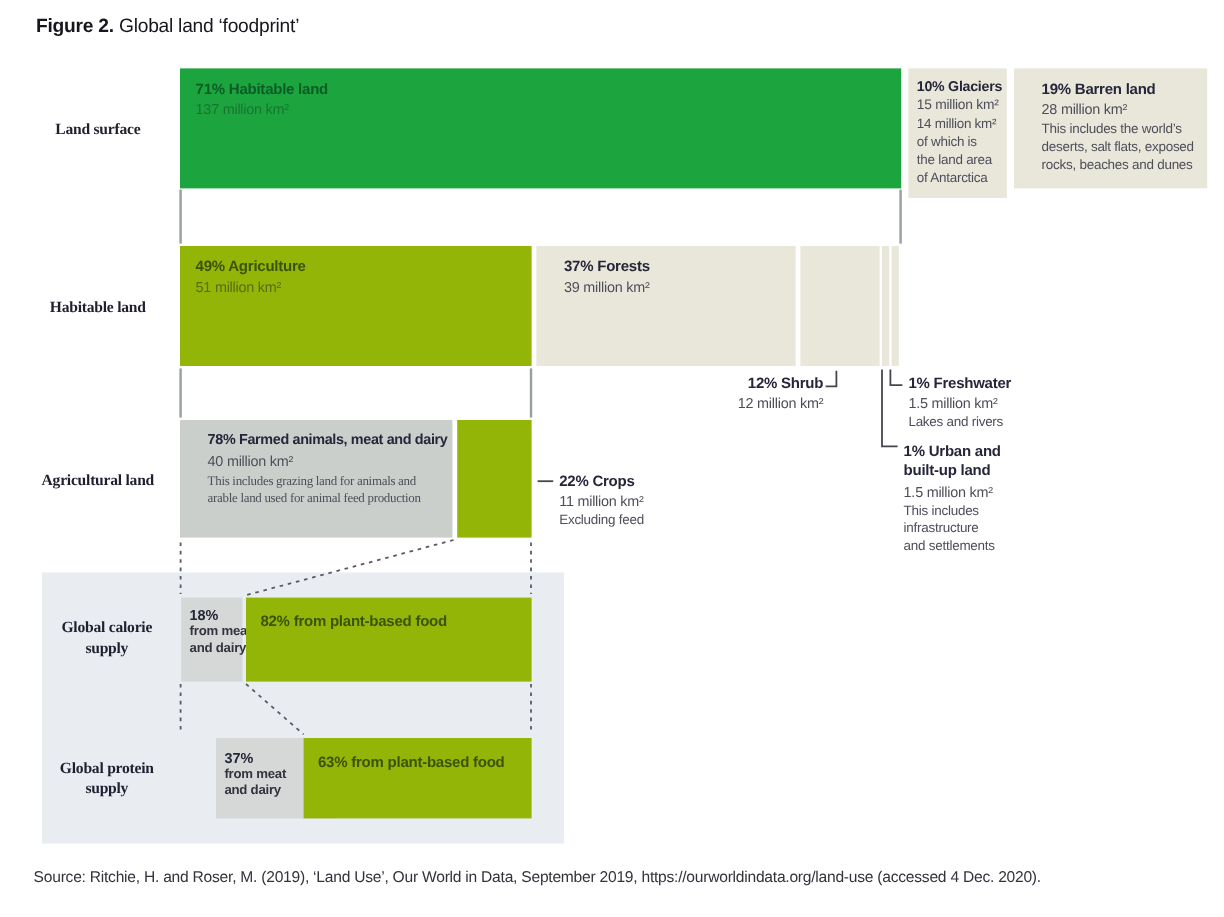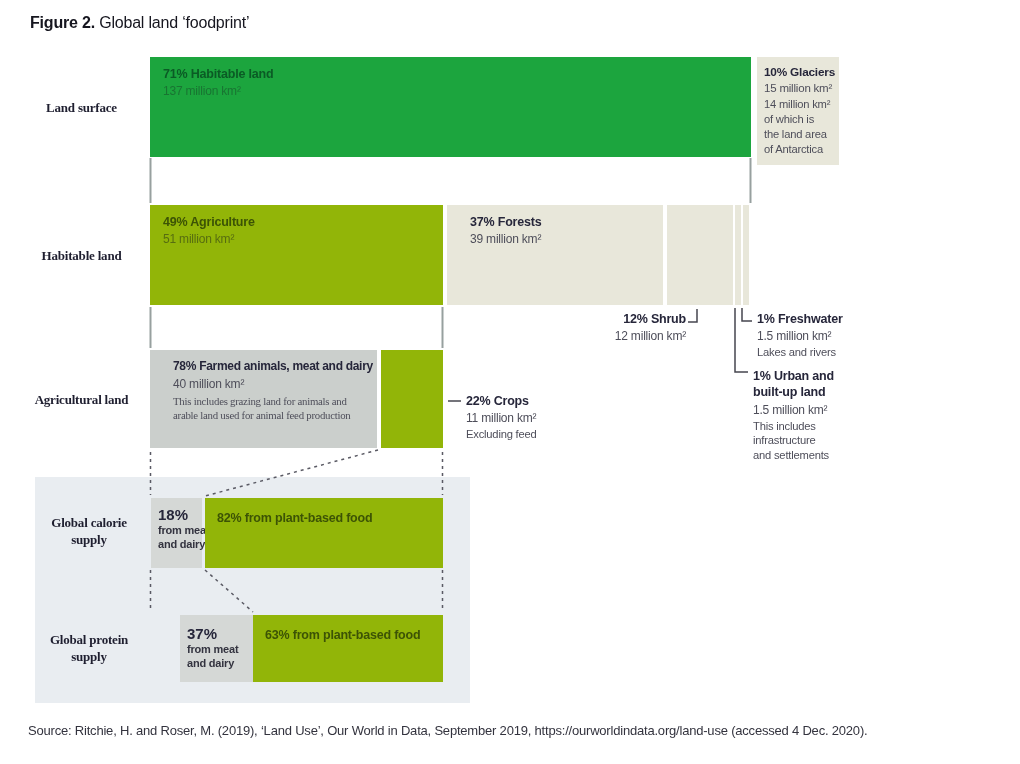--- a/index.html
+++ b/index.html
@@ -25,21 +25,21 @@
   .on-olive .bs{color:#576d10;}
   .tightpad{padding:8px 7px;}
   .rowlab{position:absolute;font-weight:bold;font-size:13px;text-align:center;
           color:#1f1f30;line-height:1.3;letter-spacing:-0.2px;font-family:Liberation Serif, serif;}
   .ann{position:absolute;letter-spacing:-0.2px;}
   .ann .t{font-weight:bold;font-size:12.5px;color:#26263a;line-height:1.3;white-space:nowrap;}
   .ann .s{font-size:12px;color:#4e4e5a;margin-top:2px;white-space:nowrap;}
   .ann .n{font-size:11.2px;color:#4e4e5a;line-height:1.32;margin-top:2px;}
   .ann .n div{white-space:nowrap;}
   .ra{text-align:right;}
-  .pct{font-weight:bold;font-size:15px;color:#26263a;line-height:1.2;}
+  .pct{font-weight:bold;font-size:12px;color:#26263a;line-height:1.2;}
   .pctsub{font-weight:bold;font-size:11px;color:#33333f;line-height:1.25;letter-spacing:-0.2px;white-space:nowrap;}
   .source{position:absolute;left:28px;top:723px;font-size:13px;color:#33333e;letter-spacing:-0.2px;}
 </style>
 </head>
 <body>
 
 <div class="canvas">
 
   <div class="fig-title">
     <span class="b">Figure 2.</span>
@@ -88,20 +88,29 @@
     <div class="bs">137 million km²</div>
   </div>
   <div class="block beige tightpad" style="left:757px;top:57px;width:82px;height:108px;">
     <div class="bt" style="font-size:11.8px;">10% Glaciers</div>
     <div class="bs" style="font-size:11.5px;">15 million km²</div>
     <div class="bn">
       <div>14 million km²</div>
       <div>of which is</div>
       <div>the land area</div>
       <div>of Antarctica</div>
+    </div>
+  </div>
+  <div class="block beige" style="left:845px;top:57px;width:161px;height:100px;">
+    <div class="bt">19% Barren land</div>
+    <div class="bs">28 million km²</div>
+    <div class="bn">
+      <div>This includes the world’s</div>
+      <div>deserts, salt flats, exposed</div>
+      <div>rocks, beaches and dunes</div>
     </div>
   </div>
 
   <div class="block olive on-olive" style="left:150px;top:205px;width:293px;height:100px;padding-left:13px;">
     <div class="bt">49% Agriculture</div>
     <div class="bs">51 million km²</div>
   </div>
   <div class="block beige" style="left:447px;top:205px;width:216px;height:100px;">
     <div class="bt">37% Forests</div>
     <div class="bs">39 million km²</div>

